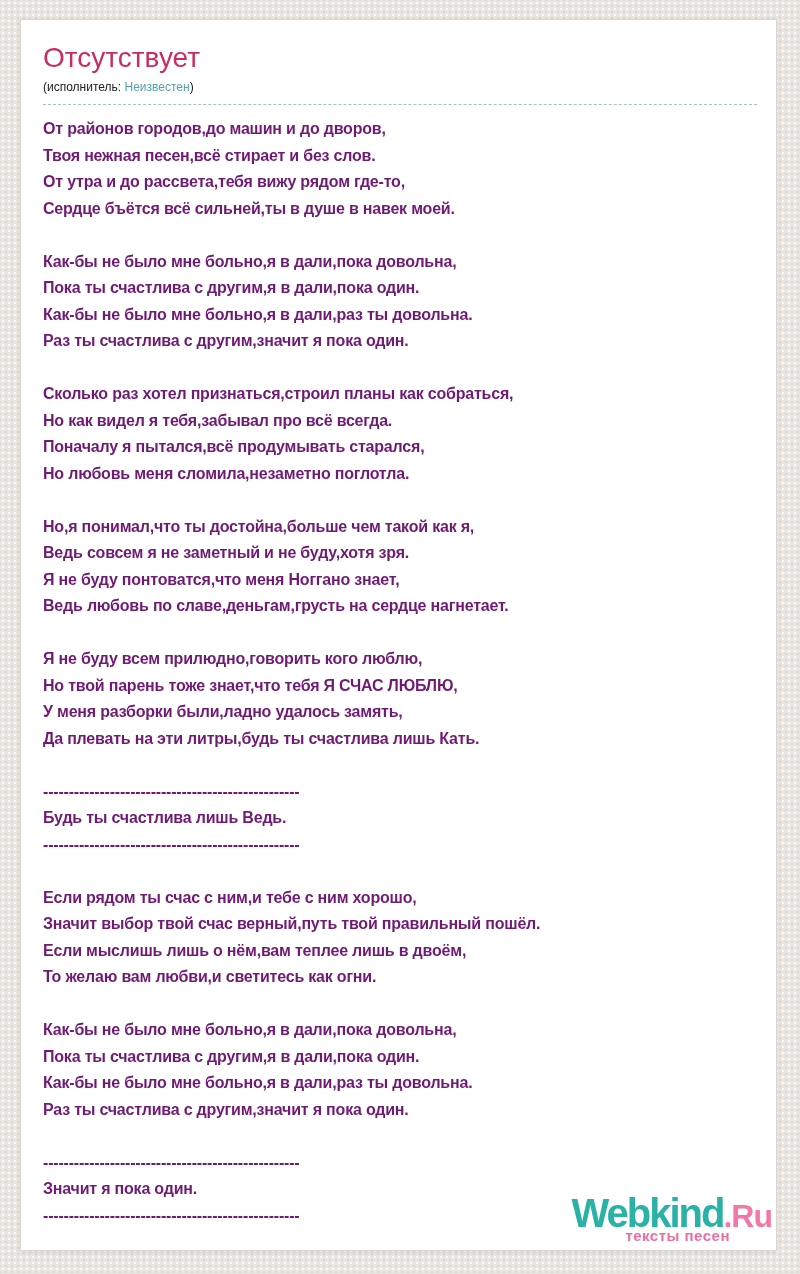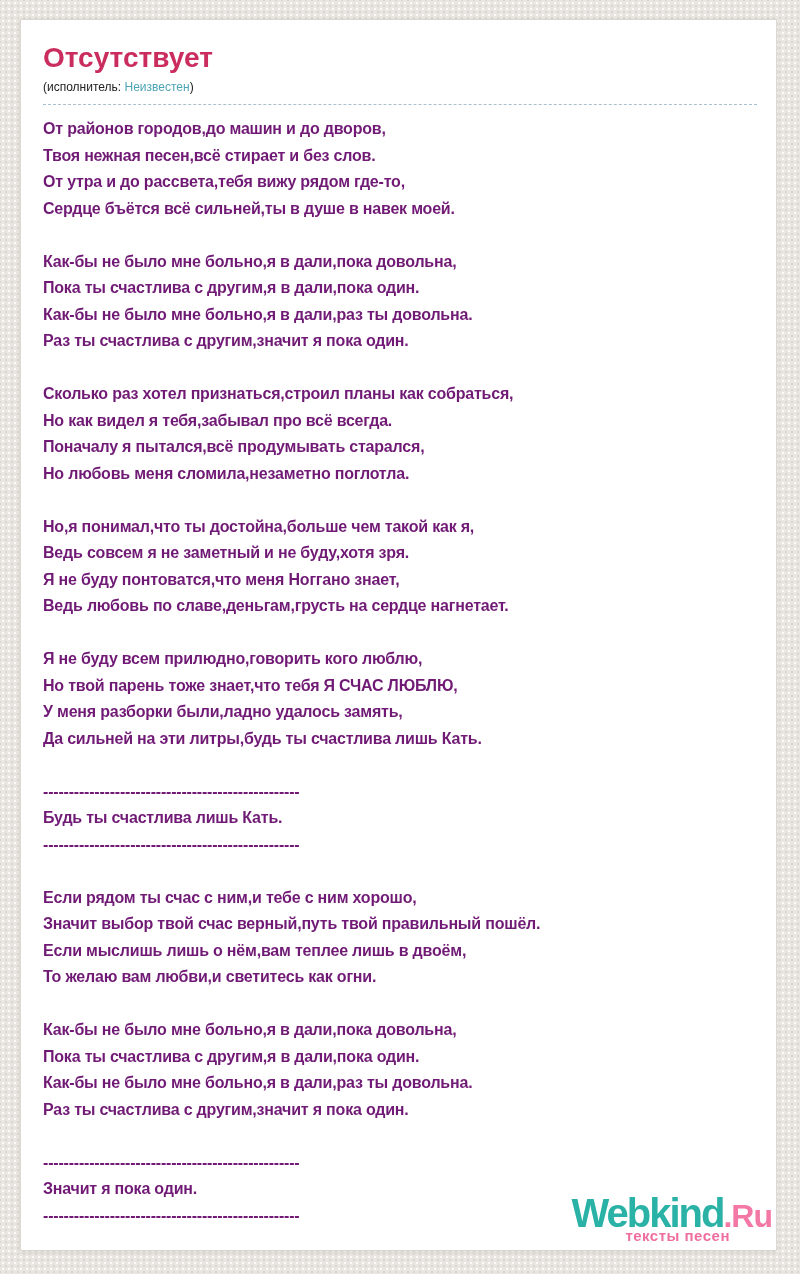--- a/index.html
+++ b/index.html
@@ -18,21 +18,21 @@
     background:#ffffff;border:1px solid #dad6d0;box-sizing:border-box;
     box-shadow:0 1px 3px rgba(0,0,0,0.10);
     padding-left:22px;
   }
   .song-header{
     margin-right:19px;
     padding-top:22px;padding-bottom:7px;
     border-bottom:1px dashed #a9bfce;
   }
   .song-title{
-    margin:0;font-size:28px;font-weight:700;line-height:1.15;
+    margin:0;font-size:28px;font-weight:400;line-height:1.15;
     color:#ca2c5e;
   }
   .artist-line{
     margin-top:3px;font-size:12px;line-height:20px;color:#222222;
   }
   .artist-link{
     color:#4da4b5;text-decoration:none;cursor:pointer;
   }
   .lyrics{
     margin-top:11px;
@@ -86,24 +86,24 @@
       <div class="lyric-line">Но любовь меня сломила,незаметно поглотла.</div>
       <div class="lyric-line"></div>
       <div class="lyric-line">Но,я понимал,что ты достойна,больше чем такой как я,</div>
       <div class="lyric-line">Ведь совсем я не заметный и не буду,хотя зря.</div>
       <div class="lyric-line">Я не буду понтоватся,что меня Ноггано знает,</div>
       <div class="lyric-line">Ведь любовь по славе,деньгам,грусть на сердце нагнетает.</div>
       <div class="lyric-line"></div>
       <div class="lyric-line">Я не буду всем прилюдно,говорить кого люблю,</div>
       <div class="lyric-line">Но твой парень тоже знает,что тебя Я СЧАС ЛЮБЛЮ,</div>
       <div class="lyric-line">У меня разборки были,ладно удалось замять,</div>
-      <div class="lyric-line">Да сильней на эти литры,будь ты счастлива лишь Кать.</div>
+      <div class="lyric-line">Да плевать на эти литры,будь ты счастлива лишь Кать.</div>
       <div class="lyric-line"></div>
       <div class="lyric-line">--------------------------------------------------</div>
-      <div class="lyric-line">Будь ты счастлива лишь Кать.</div>
+      <div class="lyric-line">Будь ты счастлива лишь Ведь.</div>
       <div class="lyric-line">--------------------------------------------------</div>
       <div class="lyric-line"></div>
       <div class="lyric-line">Если рядом ты счас с ним,и тебе с ним хорошо,</div>
       <div class="lyric-line">Значит выбор твой счас верный,путь твой правильный пошёл.</div>
       <div class="lyric-line">Если мыслишь лишь о нём,вам теплее лишь в двоём,</div>
       <div class="lyric-line">То желаю вам любви,и светитесь как огни.</div>
       <div class="lyric-line"></div>
       <div class="lyric-line">Как-бы не было мне больно,я в дали,пока довольна,</div>
       <div class="lyric-line">Пока ты счастлива с другим,я в дали,пока один.</div>
       <div class="lyric-line">Как-бы не было мне больно,я в дали,раз ты довольна.</div>

